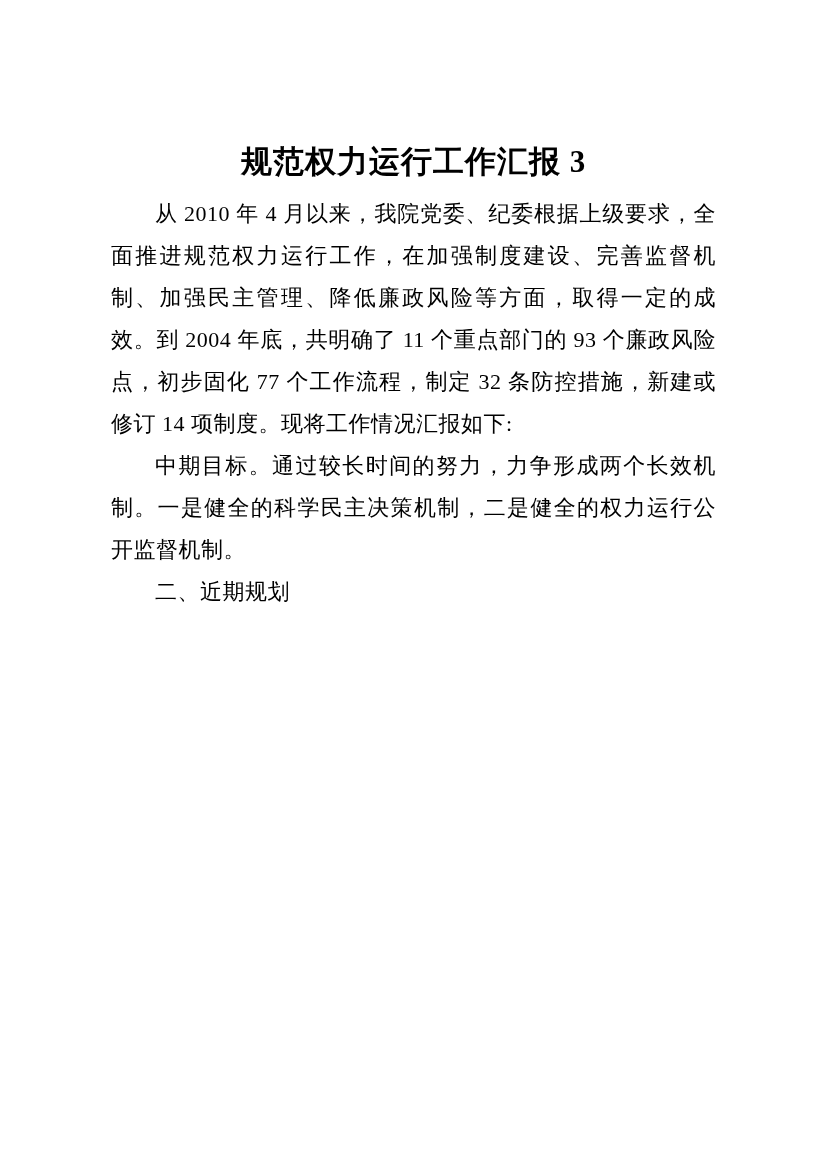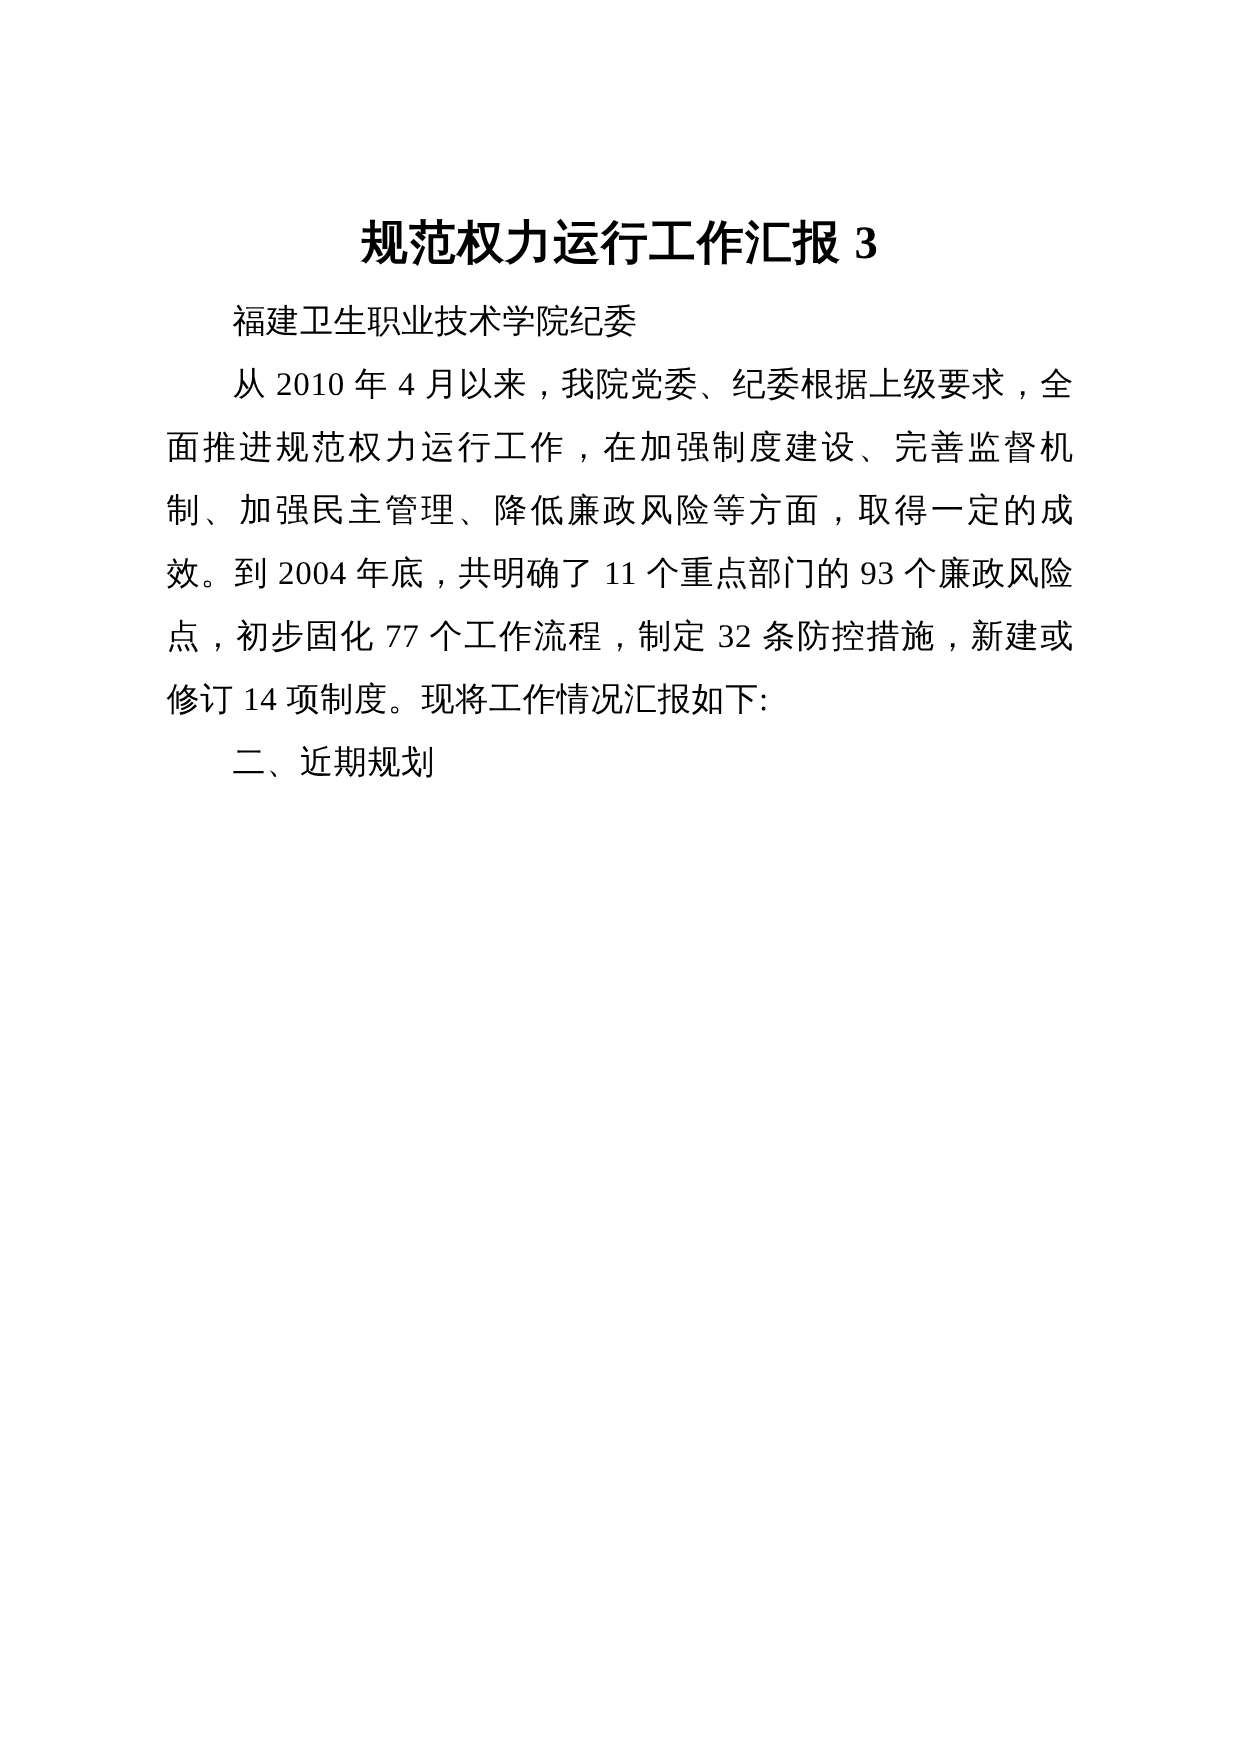--- a/index.html
+++ b/index.html
@@ -54,21 +54,21 @@
     letter-spacing: 2px;
   }
 </style>
 </head>
 <body>
 
 <div class="page">
   <h1 class="doc-title">规范权力运行工作汇报 3</h1>
 
   <div class="doc-body">
-      <p class="para para-byline">福建卫生职业技术学院纪委</p>
       <p class="para">从 2010 年 4 月以来，我院党委、纪委根据上级要求，全面推进规范权力运行工作，在加强制度建设、完善监督机制、加强民主管理、降低廉政风险等方面，取得一定的成效。到 2004 年底，共明确了 11 个重点部门的 93 个廉政风险点，初步固化 77 个工作流程，制定 32 条防控措施，新建或修订 14 项制度。现将工作情况汇报如下:</p>
+      <p class="para">中期目标。通过较长时间的努力，力争形成两个长效机制。一是健全的科学民主决策机制，二是健全的权力运行公开监督机制。</p>
       <p class="para para-heading">二、近期规划</p>
     </div>
 
   <div class="doc-footer">
     <span>第1页 共1页</span>
   </div>
 </div>
 
 </body></html>

